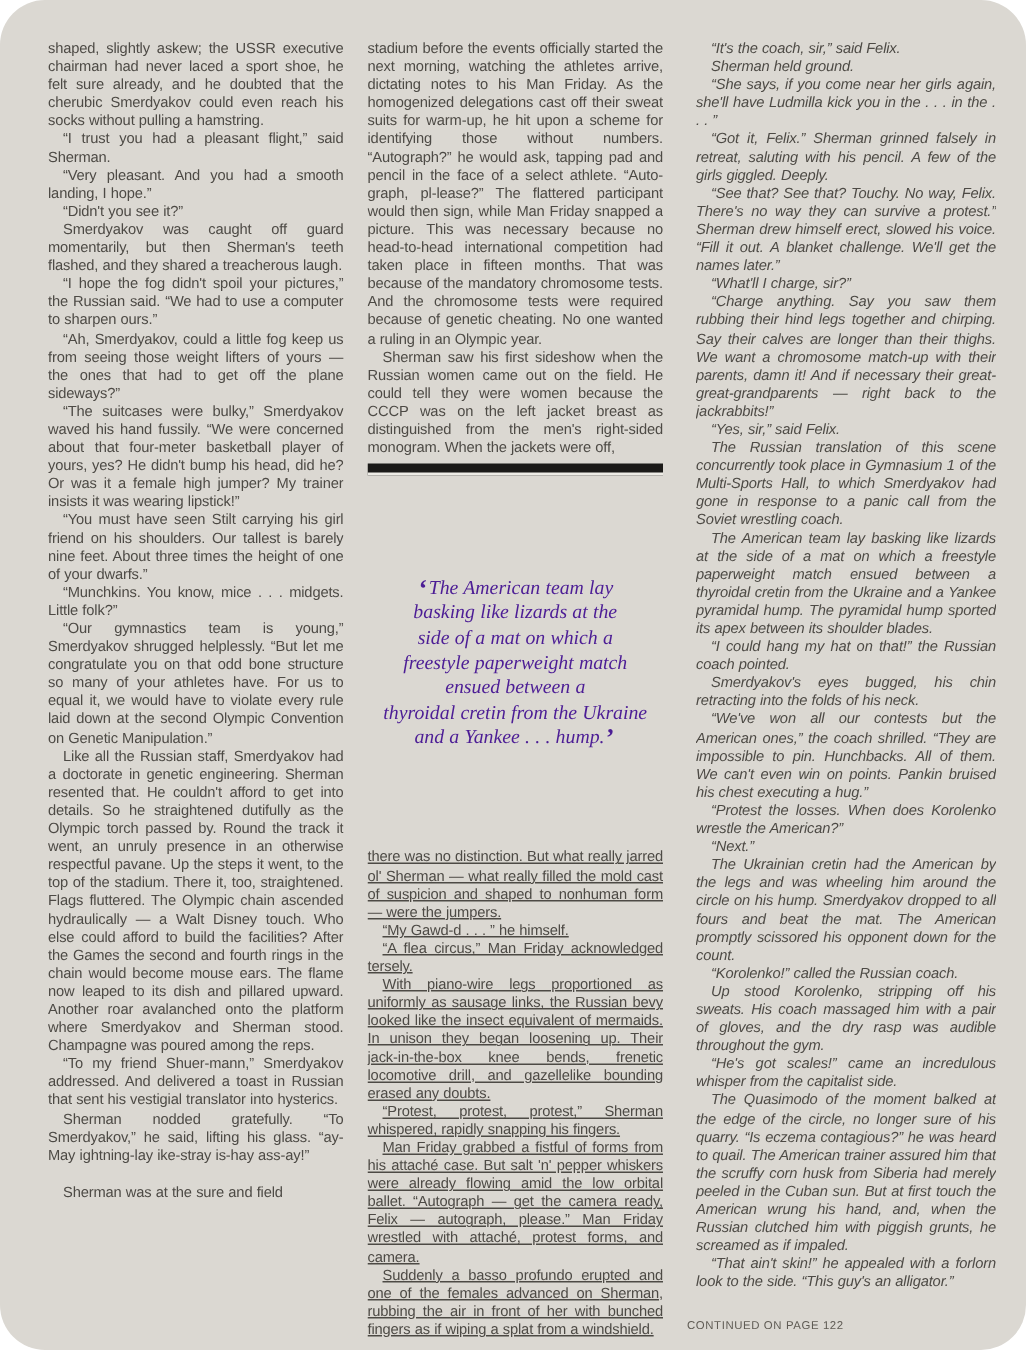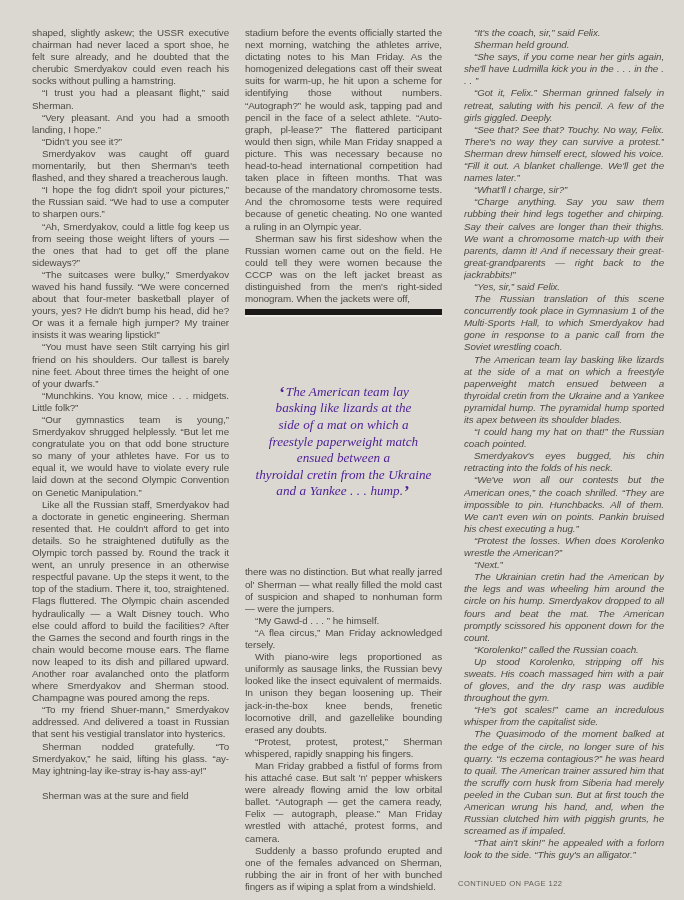--- a/index.html
+++ b/index.html
@@ -14,30 +14,30 @@
   .col-right{left:464px;width:200px;height:850px;font-style:italic;}
   .para{margin:0;}
   .para.indent{text-indent:10px;}
   .para.gap{margin-top:13px;}
   .heavy-rule{height:6px;margin:4px 0 0 0;border-bottom:2px solid #edebe5;flex:0 0 auto;}
   .quote-block{flex:1 1 auto;min-height:130px;display:flex;flex-direction:column;justify-content:center;
                text-align:center;font-family:"Liberation Serif","DejaVu Serif",serif;
                font-style:italic;font-size:13.2px;line-height:16.6px;letter-spacing:0;}
   .q-line{white-space:nowrap;}
   .pq-mark{font-style:normal;font-weight:bold;font-size:17px;line-height:10px;position:relative;top:2px;padding:0 1px;}
-  .bottom-block{flex:0 0 auto;}
+  .bottom-block{flex:0 0 auto;text-decoration:underline;}
   .footer{position:absolute;left:30px;top:899px;font-size:8.5px;letter-spacing:0.3px;color:#6b675f;}
   .footer .pg{margin-right:13px;}
   .footer .mag{letter-spacing:1.2px;}
   .continued{position:absolute;left:458px;top:879px;font-size:7.6px;letter-spacing:0.4px;color:#5f5b54;}
 </style>
 </head>
 <body>
 
-<div class="page" style="color: rgb(77, 74, 69); background: rgb(219, 216, 210);">
+<div class="page" style="color: rgb(77, 74, 69); background: rgb(219, 216, 210); border-radius: 30px;">
 
   <div class="col col-left" style="color: rgb(77, 74, 69);">
       <p class="para">shaped, slightly askew; the USSR executive chairman had never laced a sport shoe, he felt sure already, and he doubted that the cherubic Smerdyakov could even reach his socks without pulling a hamstring.</p>
       <p class="para indent">“I trust you had a pleasant flight,” said Sherman.</p>
       <p class="para indent">“Very pleasant. And you had a smooth landing, I hope.”</p>
       <p class="para indent">“Didn't you see it?”</p>
       <p class="para indent">Smerdyakov was caught off guard momentarily, but then Sherman's teeth flashed, and they shared a treacherous laugh.</p>
       <p class="para indent">“I hope the fog didn't spoil your pictures,” the Russian said. “We had to use a computer to sharpen ours.”</p>
       <p class="para indent">“Ah, Smerdyakov, could a little fog keep us from seeing those weight lifters of yours — the ones that had to get off the plane sideways?”</p>
       <p class="para indent">“The suitcases were bulky,” Smerdyakov waved his hand fussily. “We were concerned about that four-meter basketball player of yours, yes? He didn't bump his head, did he? Or was it a female high jumper? My trainer insists it was wearing lipstick!”</p>

